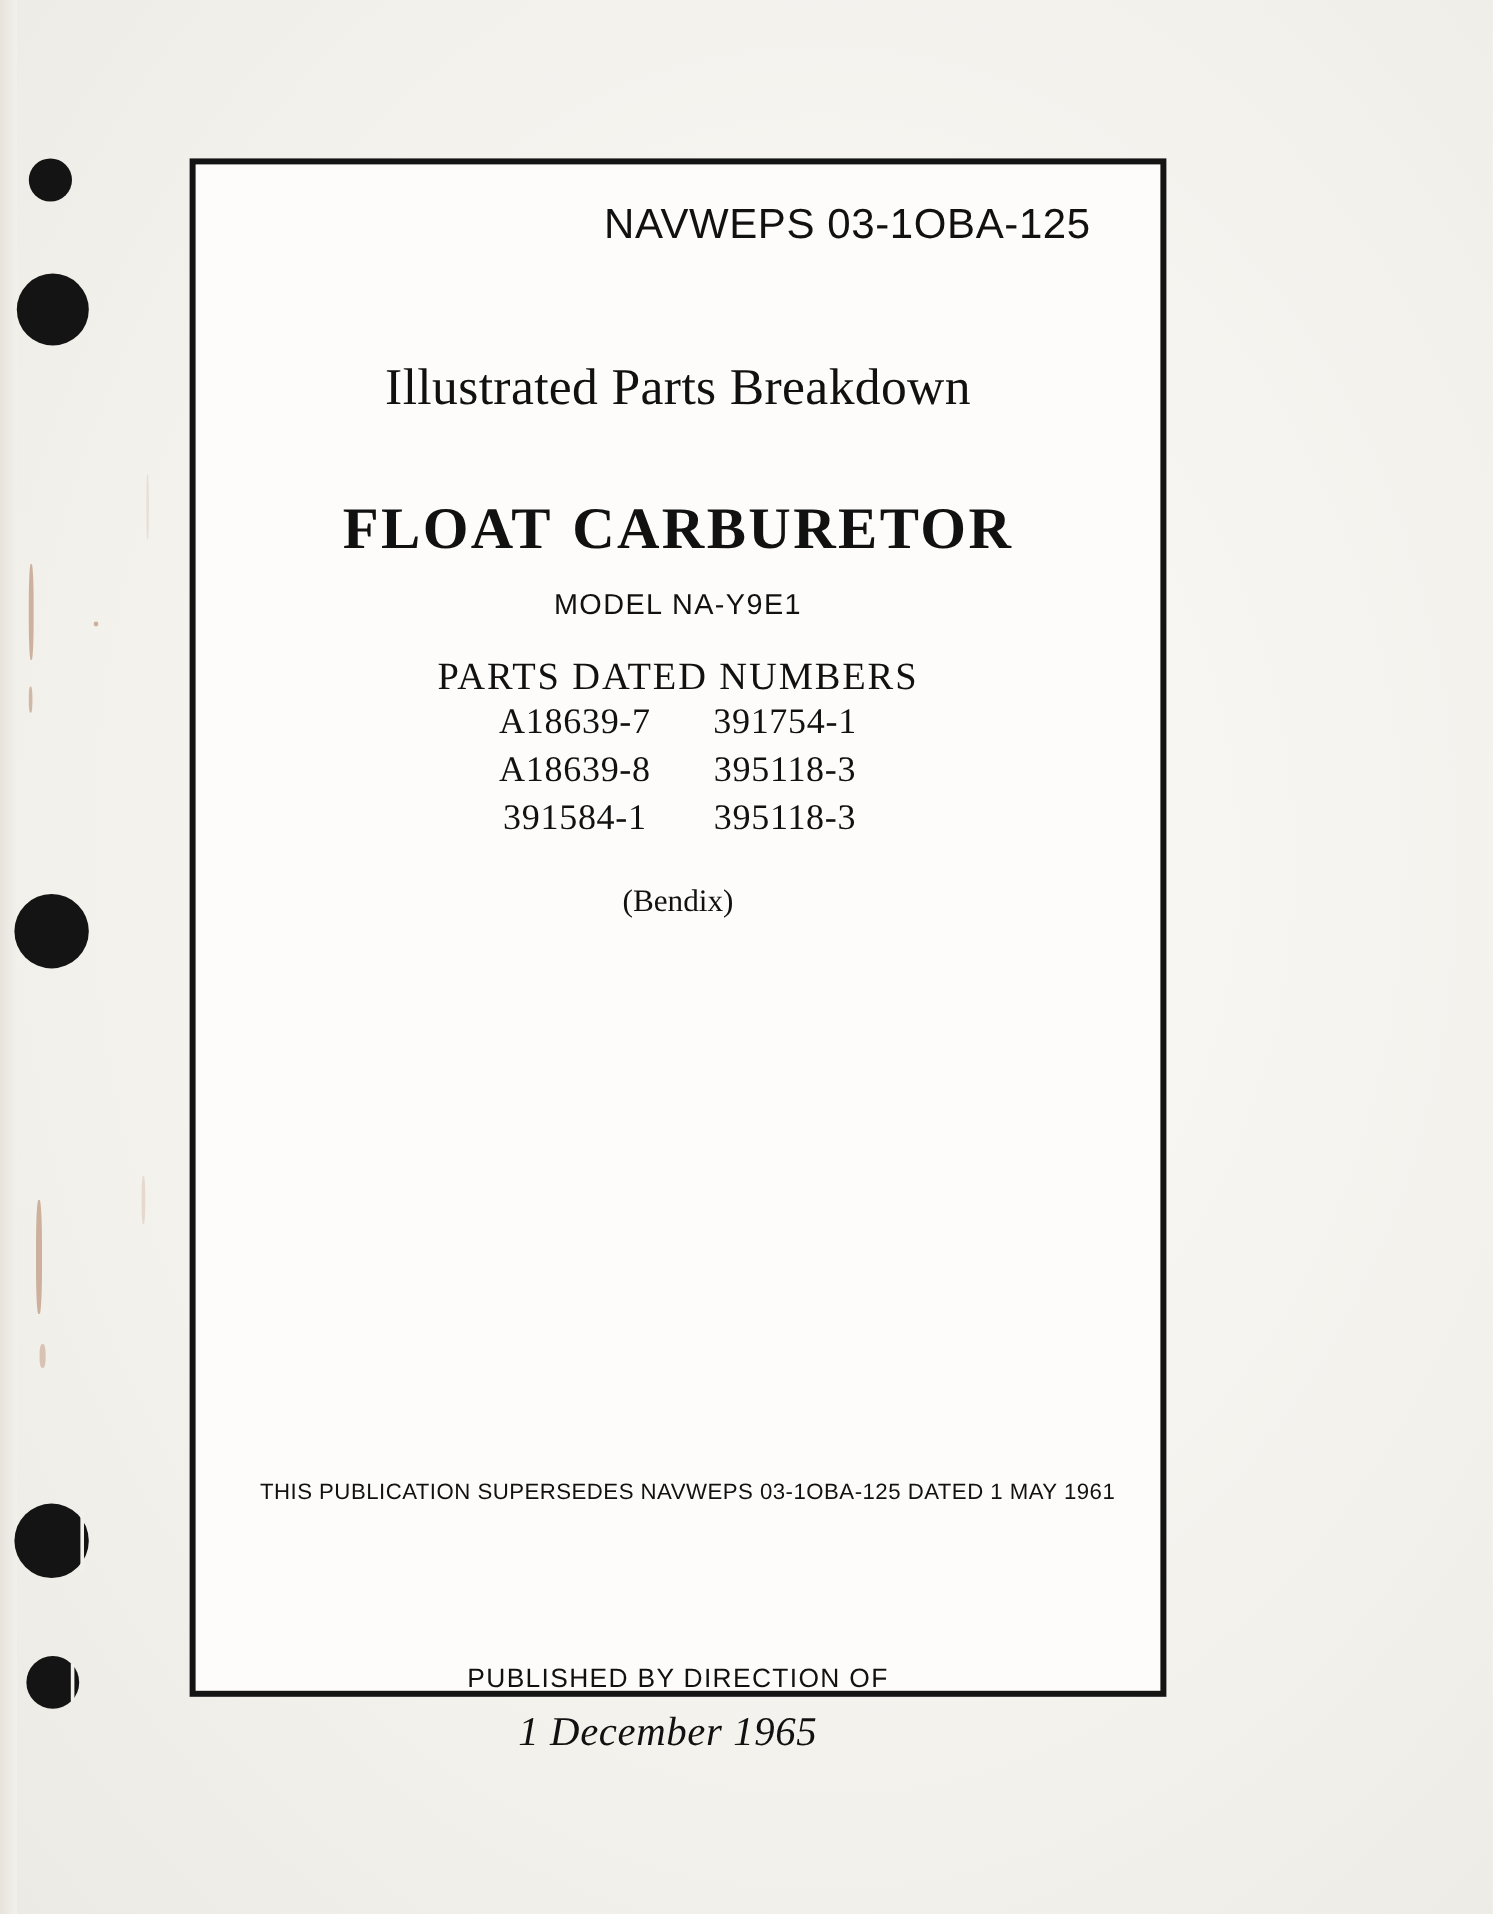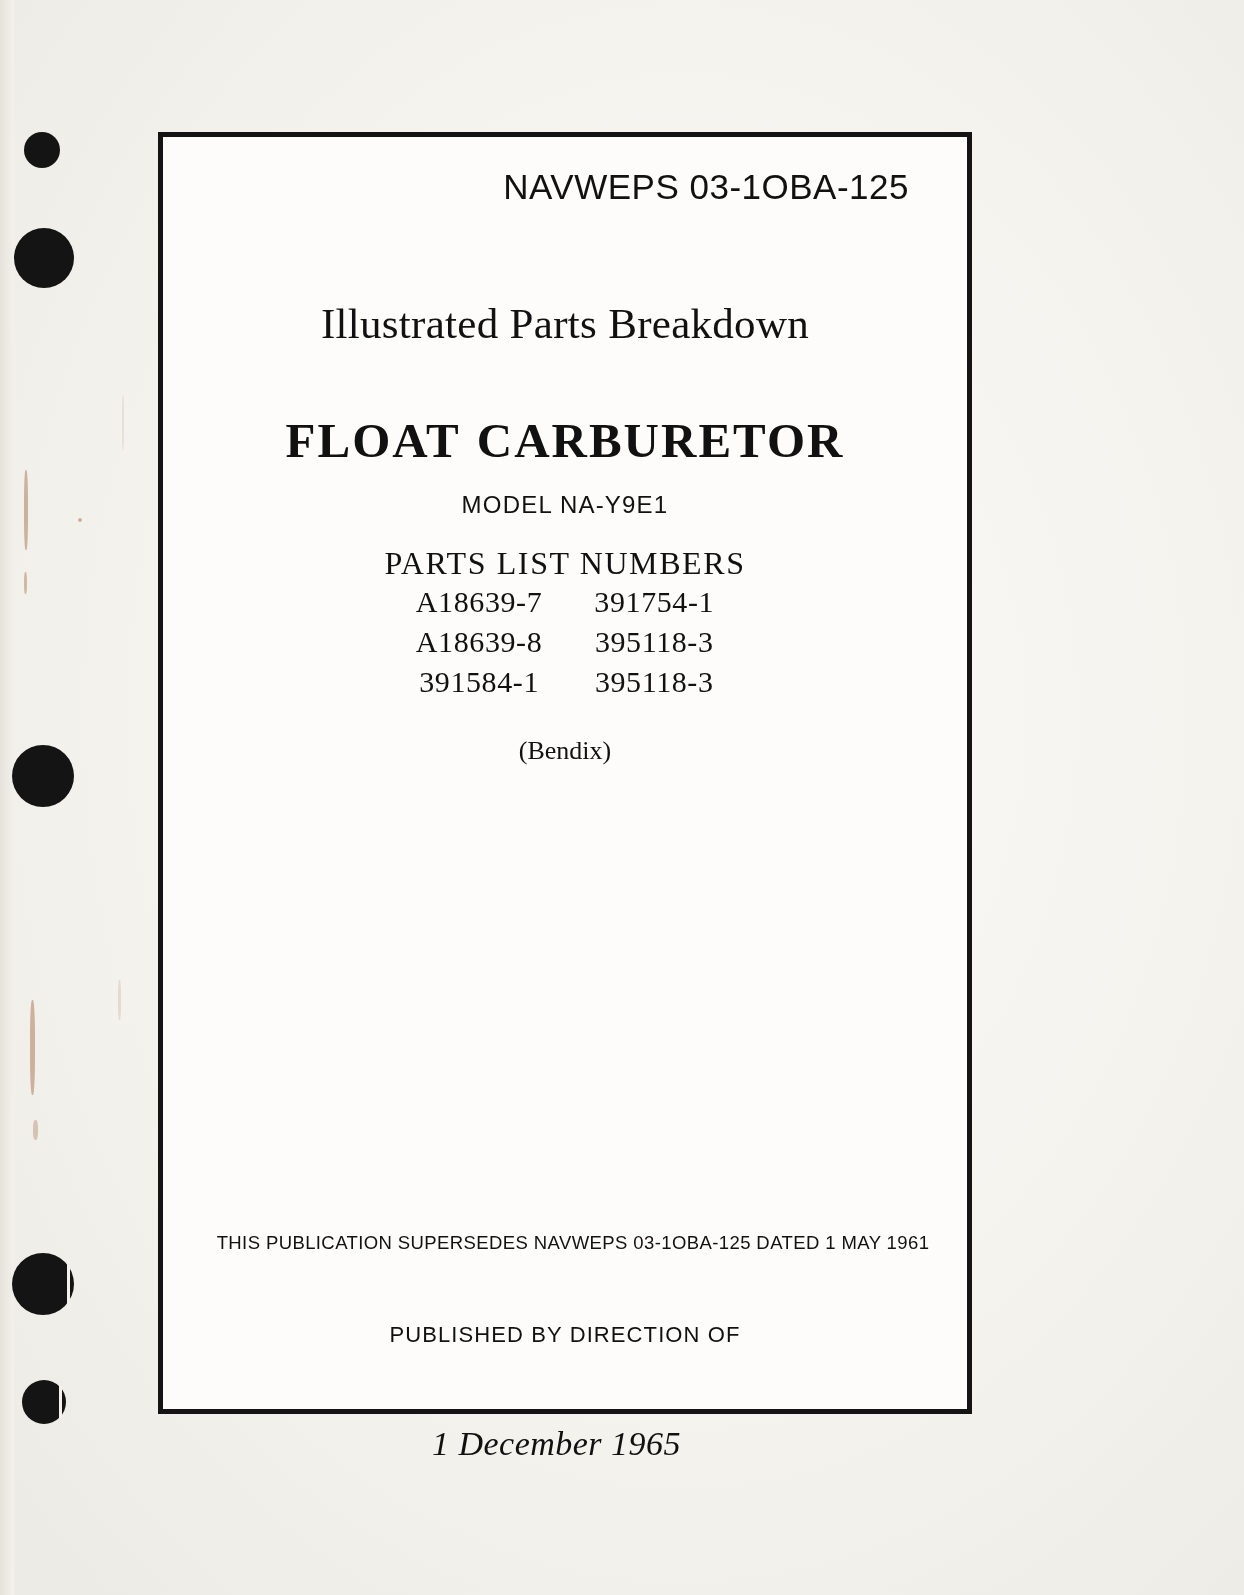--- a/index.html
+++ b/index.html
@@ -148,21 +148,21 @@
     left: 16px; right: 0;
     top: 1065px;
     font-family: "Liberation Sans", sans-serif;
     font-size: 18.5px;
     letter-spacing: .4px;
   }
 
   .published {
     position: absolute;
     left: 0; right: 0;
-    top: 1152px;
+    top: 1216px;
     font-family: "Liberation Sans", sans-serif;
     font-size: 22px;
     letter-spacing: 1.1px;
     line-height: 1.45;
   }
 
   .date {
     position: absolute;
     left: 0;
     top: 1425px;
@@ -206,21 +206,21 @@
       <div class="navweps">NAVWEPS 03-1OBA-125</div>
 
       <div class="ipb">Illustrated Parts Breakdown</div>
 
       <div class="title">
         <span>FLOAT</span><span class="gap"></span><span>CARBURETOR</span>
       </div>
 
       <div class="model">MODEL  NA-Y9E1</div>
 
-      <div class="plnum-head">PARTS  LIST  NUMBERS</div>
+      <div class="plnum-head">PARTS  DATED  NUMBERS</div>
 
       <table class="pn-table">
         <tbody>
           <tr>
             <td>A18639-7</td>
             <td>391754-1</td>
           </tr>
           <tr>
             <td>A18639-8</td>
             <td>395118-3</td>

